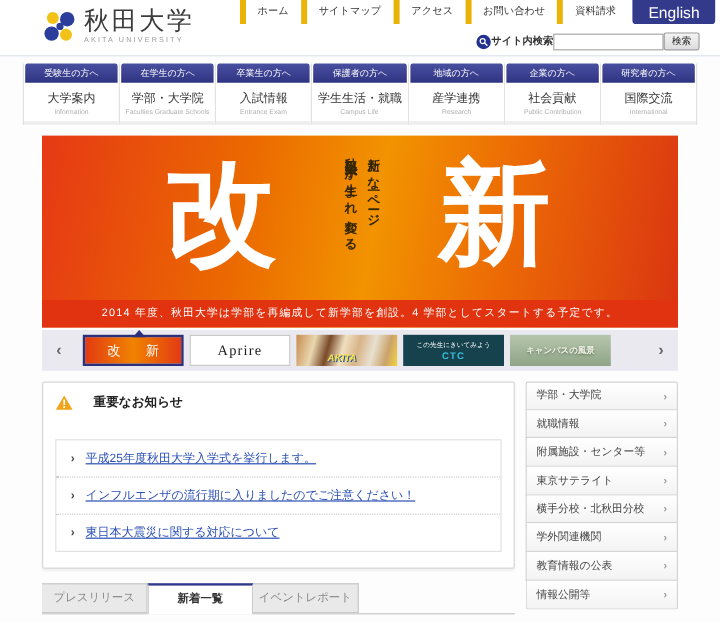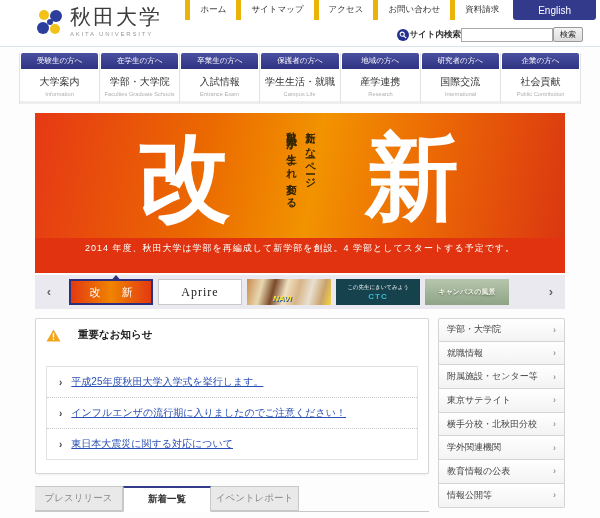--- a/index.html
+++ b/index.html
@@ -8,22 +8,22 @@
   a{cursor:pointer}
 
   
   .header{position:relative;height:47px;background:#fff;border-bottom:1px solid #dce3f0}
   .logo{position:absolute;left:35px;top:7px;display:flex;align-items:flex-end;gap:5px}
   .logo-mark{width:30px;height:30px}
   .logo-jp{font-family:"Liberation Serif",serif;font-size:21px;color:#3c3c3c;letter-spacing:2px;line-height:1}
   .logo-en{font-size:6px;color:#9a9a9a;letter-spacing:1.8px;margin-top:3px}
   .util-nav{position:absolute;top:0;right:4px;display:flex;height:20px;font-size:8.5px}
   .util-item{display:flex;align-items:center;padding:0 10px;border-left:5px solid #eab308;color:#333}
-  .util-english{display:flex;align-items:center;padding:0 25px;background:#333a8c;color:#fff;
-    font-size:10px;border-radius:0 0 3px 3px;margin-left:4px}
+  .util-english{display:flex;align-items:center;padding:0 13px;background:#333a8c;color:#fff;
+    font-size:13px;border-radius:0 0 3px 3px;margin-left:4px}
   .search-row{position:absolute;top:27px;right:17px;display:flex;align-items:center;gap:0}
   .search-icon{width:12px;height:12px;border-radius:50%;background:#22318f;display:flex;
     align-items:center;justify-content:center}
   .search-label{font-size:8.5px;color:#333;font-weight:bold}
   .search-input{width:92px;height:14px;border:1px solid #a8a8a8;font-size:9px;padding:0 3px;background:#fff}
   .search-btn{height:15px;font-size:8px;background:linear-gradient(#f4f4f4,#ddd);
     border:1px solid #999;padding:0 6px;border-radius:2px;color:#222}
 
   
   .main-nav{display:flex;margin:6px 19px 0;border-left:1px solid #e2e2e2}
@@ -35,21 +35,21 @@
   .nav-sub{font-size:6px;color:#b0b0b0;margin-top:2px;white-space:nowrap;transform:scale(.95)}
 
   
   .hero{position:relative;margin:9px 35px 0;height:160px;overflow:hidden;
     background:linear-gradient(100deg,#e63915 0%,#eb6a00 32%,#f29300 52%,#ec6a05 72%,#da3411 100%)}
   .hero-char{position:absolute;color:#fff;font-size:94px;line-height:1;font-weight:bold}
   .char-left{left:102px;top:18px}
   .char-right{left:330px;top:18px}
   .hero-vertical{position:absolute;left:247px;top:10px;height:145px;writing-mode:vertical-rl;
     font-size:10.5px;color:#332600;letter-spacing:2px;line-height:19px;font-weight:bold}
-  .hero-caption{position:absolute;left:0;right:0;bottom:0;height:35px;line-height:20px;
+  .hero-caption{position:absolute;left:0;right:0;bottom:0;height:23px;line-height:20px;
     background:#e1330f;color:#fff;font-size:9px;text-align:center;letter-spacing:1px}
 
   
   .carousel{position:relative;margin:2px 35px 0;height:34px;background:#e9e9ef;
     display:flex;align-items:center;padding:0 6px}
   .car-arrow{width:16px;text-align:center;color:#666;font-size:13px;font-weight:bold;line-height:34px}
   .thumbs{display:flex;gap:5px;margin-left:12px}
   .thumb{width:84px;height:26px;display:flex;align-items:center;justify-content:center;
     overflow:hidden;position:relative}
   .thumb-kaishin{background:linear-gradient(90deg,#e33a12,#f08300 50%,#e33a12);
@@ -169,31 +169,31 @@
     </a>
   </div>
   <div class="nav-col">
     <a class="nav-tab">地域の方へ</a>
     <a class="nav-body" style="display:block">
       <div class="nav-label">産学連携</div>
       <div class="nav-sub">Research</div>
     </a>
   </div>
   <div class="nav-col">
+    <a class="nav-tab">企業の方へ</a>
+    <a class="nav-body" style="display:block">
+      <div class="nav-label">社会貢献</div>
+      <div class="nav-sub">Public Contribution</div>
+    </a>
+  </div>
+  <div class="nav-col">
     <a class="nav-tab">研究者の方へ</a>
     <a class="nav-body" style="display:block">
       <div class="nav-label">国際交流</div>
       <div class="nav-sub">International</div>
-    </a>
-  </div>
-  <div class="nav-col">
-    <a class="nav-tab">企業の方へ</a>
-    <a class="nav-body" style="display:block">
-      <div class="nav-label">社会貢献</div>
-      <div class="nav-sub">Public Contribution</div>
     </a>
   </div>
 </div>
 
 <div class="hero">
   <div class="hero-char char-left">改</div>
   <div class="hero-char char-right">新</div>
   <div class="hero-vertical">
     <span>新たな一ページ</span><br>
     <span>秋田大学が生まれ変わる</span>
@@ -201,21 +201,21 @@
   <div class="hero-caption">2014 年度、秋田大学は学部を再編成して新学部を創設。4 学部としてスタートする予定です。</div>
 </div>
 
 <div class="carousel">
   <span class="sel-tri"></span>
   <a class="car-arrow">‹</a>
   <div class="thumbs">
     <a class="thumb thumb-kaishin">改 新</a>
     <a class="thumb thumb-aprire">Aprire</a>
     <a class="thumb thumb-navi">
-      <span class="navi-txt">NAVI</span>
+      <span class="navi-txt">AKITA</span>
     </a>
     <a class="thumb thumb-ctc">
       <span class="ctc-line">この先生にきいてみよう</span>
       <span class="ctc-logo">CTC</span>
     </a>
     <a class="thumb thumb-campus">キャンパスの風景</a>
   </div>
   <a class="car-arrow" style="margin-left:auto">›</a>
 </div>
 

